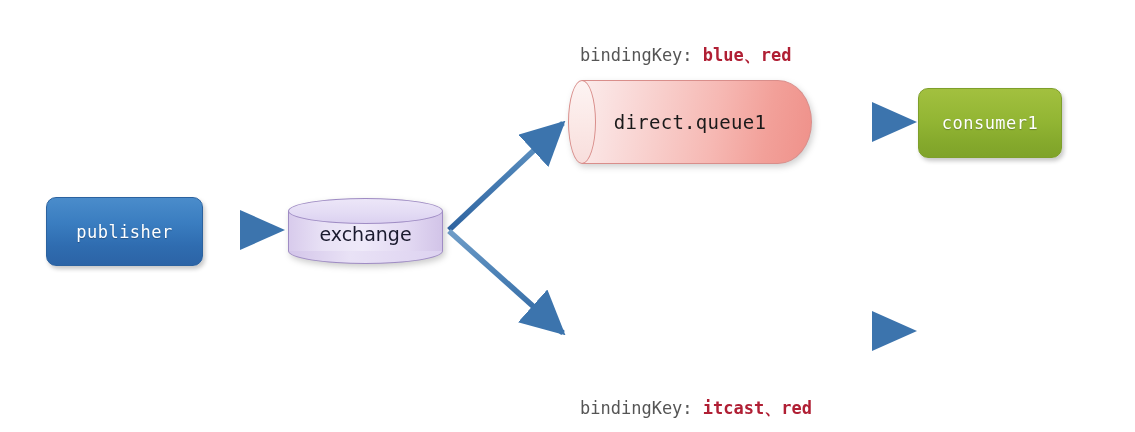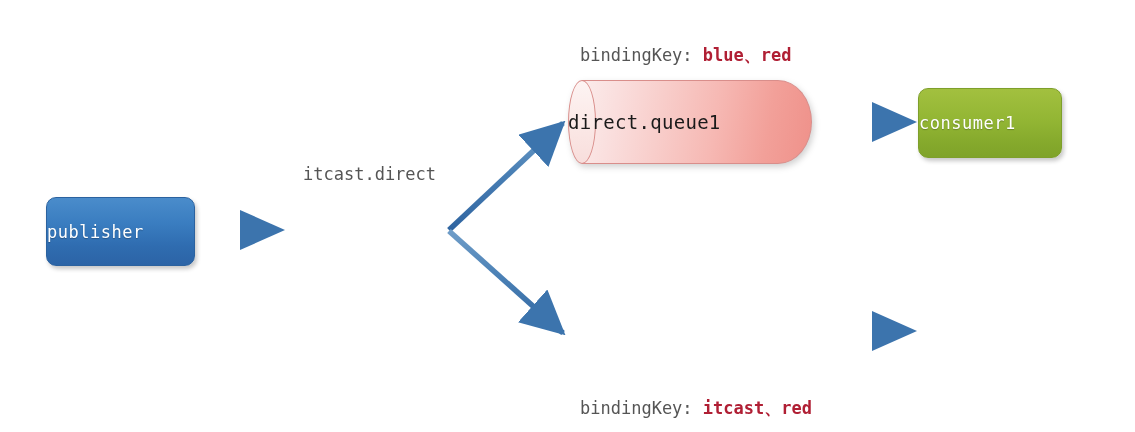--- a/index.html
+++ b/index.html
@@ -15,41 +15,42 @@
     overflow: hidden;
     font-family: "DejaVu Sans Mono", monospace;
   }
 
   
   .node-label {
     position: absolute;
     left: 0; right: 0;
     top: 50%;
     transform: translateY(-50%);
-    text-align: left;
+    text-align: center;
     white-space: nowrap;
     pointer-events: none;
   }
 
   
   .box {
     position: absolute;
     border-radius: 10px;
     box-shadow: 2px 3px 4px rgba(0,0,0,0.22);
   }
   .box .node-label {
     color: #ffffff;
     font-size: 17px;
     font-family: "DejaVu Sans Mono", monospace;
     letter-spacing: 0.5px;
     text-shadow: 0 1px 1px rgba(0,0,0,0.25);
   }
   .box-publisher {
     background: linear-gradient(180deg, #4a8ccb 0%, #3a7dc0 38%, #2f6cb0 72%, #2c64a6 100%);
     border: 1px solid #2b629f;
+    padding-left: 8px;
   }
   .box-consumer {
     background: linear-gradient(180deg, #a2c03f 0%, #93b634 45%, #85a92c 80%, #7fa329 100%);
     border: 1px solid #7e9f2b;
   }
 
   
   .db {
     position: absolute;
     filter: drop-shadow(2px 3px 3px rgba(0,0,0,0.20));
@@ -186,22 +187,27 @@
 
     <g>
       <line x1="812" y1="331" x2="913" y2="331" stroke="url(#agrad)" stroke-width="5" marker-end="url(#ahead)"></line>
     </g>
   </svg>
 
   <div class="box box-publisher" style="left:46px; top:197px; width:147px; height:67px;">
     <div class="node-label">publisher</div>
   </div>
 
-  <div class="caption" style="left:303px; top:164px;">itcast.direct</div>
-
+
+  <div class="db" style="left:288px; top:198px; width:155px; height:66px;">
+    <div class="db-bottom"></div>
+    <div class="db-body"></div>
+    <div class="db-top"></div>
+    <div class="node-label">exchange</div>
+  </div>
 
   <div class="caption" style="left:580px; top:44px;">
     <span>bindingKey: </span><span class="key-val">blue、red</span>
   </div>
 
   <div class="queue" style="left:568px; top:80px; width:244px; height:84px;">
     <div class="q-body"></div>
     <div class="q-cap"></div>
     <div class="node-label">direct.queue1</div>
   </div>

